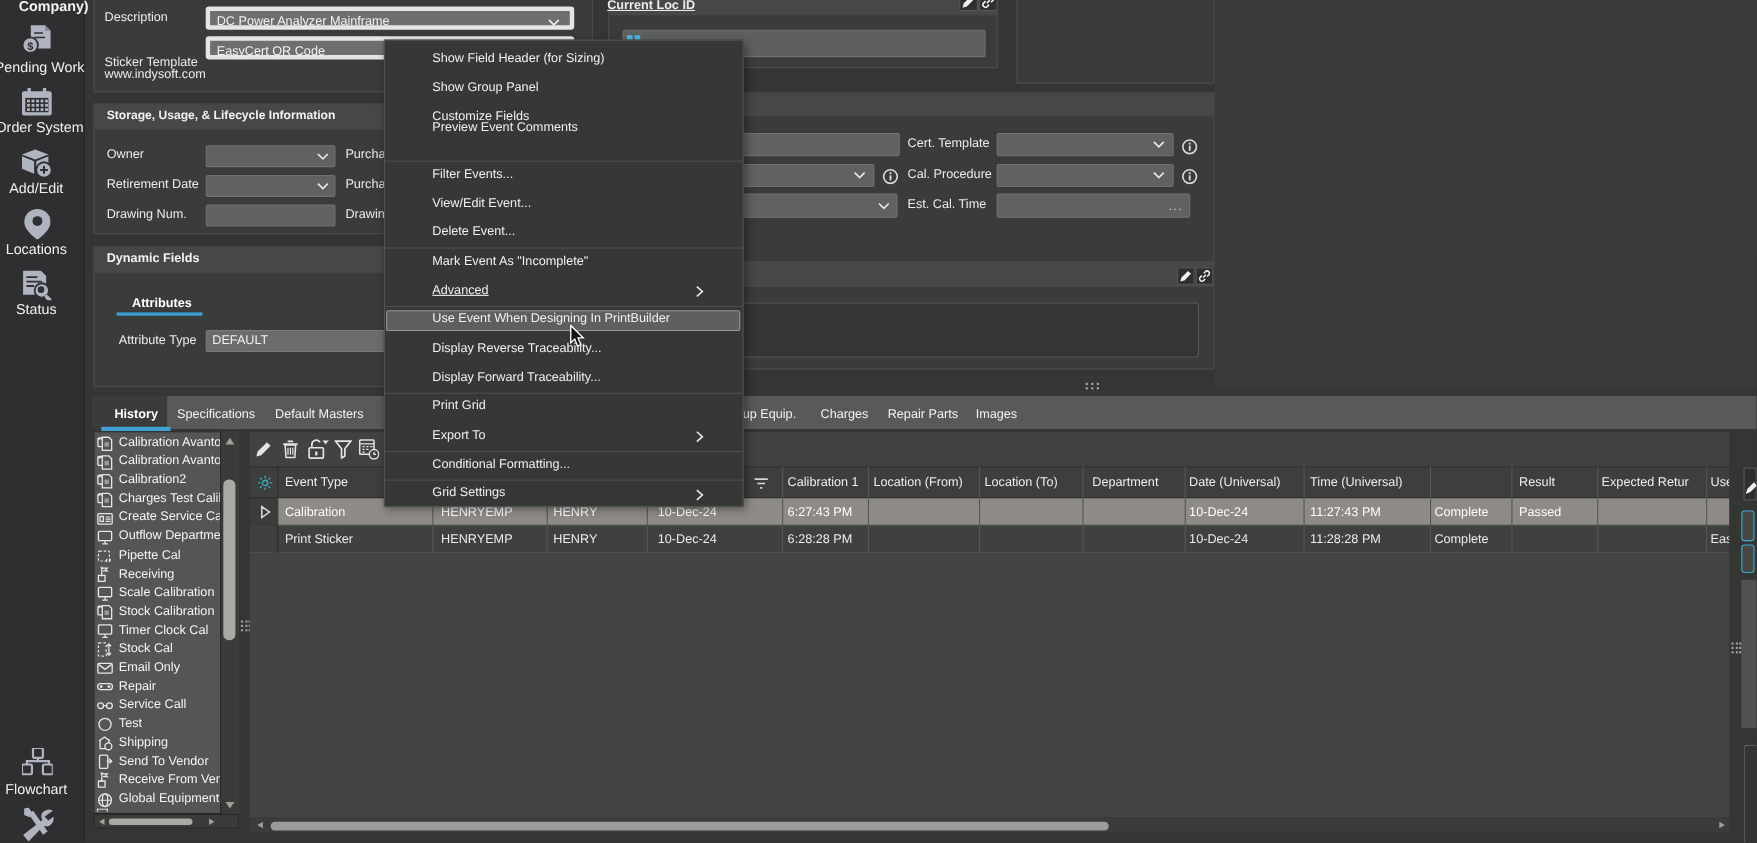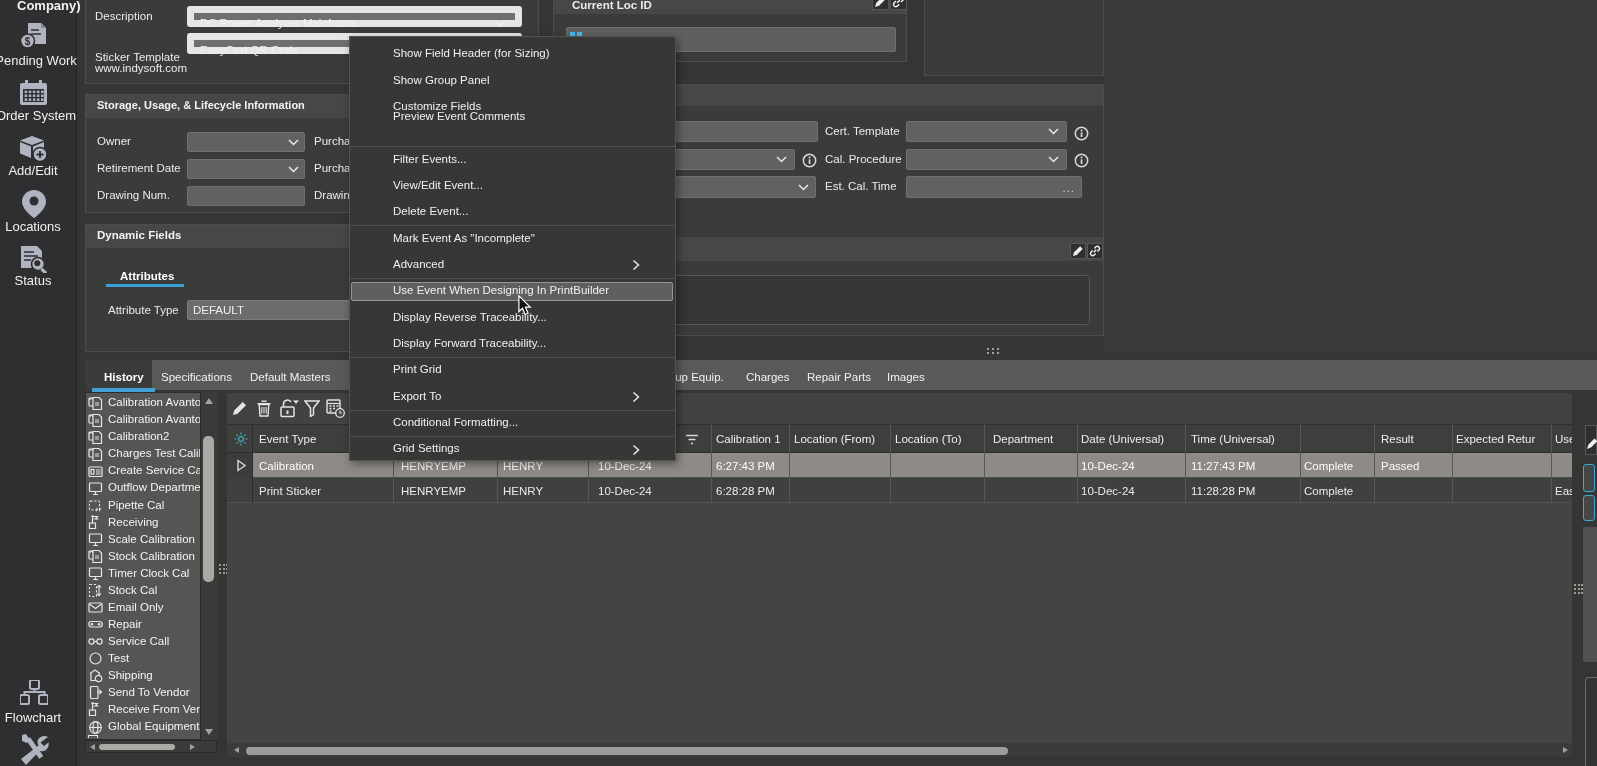--- a/index.html
+++ b/index.html
@@ -3,21 +3,21 @@
 <style>
 * { margin:0; padding:0; box-sizing:border-box; }
 html,body { width:1597px; height:766px; overflow:hidden; }
 body { background:#343633; font-family:"Liberation Sans",sans-serif; font-size:11.5px; color:#ebebeb; position:relative; }
 .abs { position:absolute; }
 .panel { position:absolute; background:#3a3c39; border:1px solid #4c4e4b; }
 .phead { position:absolute; background:#464846; }
 .phead b { font-size:11.5px; color:#f2f2f2; }
 .lbl { position:absolute; white-space:nowrap; }
 .fld { position:absolute; background:#60625f; border:1px solid #6f716e; border-radius:2px; }
-.fldlight { position:absolute; background:#6e706d; border:7px solid #e5e5e5; border-radius:3px; color:#f2f2f2; }
+.fldlight { position:absolute; background:#6e706d; border:4px solid #e5e5e5; border-radius:3px; color:#f2f2f2; }
 .txt { white-space:nowrap; }
 svg { display:block; }
 .ico { position:absolute; }
 .sbtxt { position:absolute; color:#f0f0f0; font-size:13px; white-space:nowrap; transform:translateX(-50%); }
 .gridline { position:absolute; width:1px; background:#555754; }
 .hcell { position:absolute; color:#ededed; white-space:nowrap; }
 .rcell { position:absolute; white-space:nowrap; }
 .tab { position:absolute; color:#f2f2f2; white-space:nowrap; }
 </style></head>
 <body>
@@ -128,21 +128,21 @@
     <b style="position:absolute;left:11px;top:4px;">Dynamic Fields</b>
   </div>
 <div class="lbl" style="left:120px;top:270px;font-weight:bold;color:#fff;">Attributes</div>
 <div class="abs" style="left:106px;top:284px;width:78px;height:3px;background:#3da0d4;"></div>
 <div class="lbl" style="left:108px;top:304px;">Attribute Type</div>
 <div class="abs" style="left:187px;top:300px;width:350px;height:20px;background:#6b6d6a;border:1px solid #7a7c79;border-radius:2px;">
     <span style="position:absolute;left:5px;top:3px;color:#efefef;">DEFAULT</span>
   </div>
 <div class="panel" style="left:553px;top:-8px;width:354px;height:70px;"></div>
 <div class="phead" style="left:554px;top:-7px;width:352px;height:21px;"></div>
-<div class="lbl" style="left:572px;top:-1px;font-weight:bold;">Current Loc ID</div>
+<div class="lbl" style="left:552px;top:-1px;font-weight:bold;text-decoration:underline;">Current Loc ID</div>
 <div class="abs" style="left:872px;top:-7px;width:17px;height:17px;background:#2e302d;border:1px solid #565855;">
     <svg width="15" height="15" viewBox="0 0 15 15">
       <path d="M2 13 l1.2-4 6.5-6.5 2.8 2.8-6.5 6.5Z" fill="#f0f0f0"></path>
     </svg>
   </div>
 <div class="abs" style="left:890px;top:-7px;width:17px;height:17px;background:#2e302d;border:1px solid #565855;">
     <svg width="15" height="15" viewBox="0 0 15 15">
       <path d="M6.2 8.8 L8.8 6.2 M5 7 l-2 2 a2.3 2.3 0 0 0 3.2 3.2 l2-2 M10 8 l2-2 a2.3 2.3 0 0 0-3.2-3.2 L6.8 4.8" stroke="#f0f0f0" stroke-width="1.5" fill="none"></path>
     </svg>
   </div>
@@ -525,21 +525,21 @@
 <div class="abs" style="left:349px;top:36px;width:327px;height:425px;background:#363835;border:1px solid #525451;box-shadow:2px 3px 8px rgba(0,0,0,0.4);z-index:50;"></div>
 <div class="abs" style="left:351px;top:282px;width:322px;height:19px;background:#5e605e;border:1px solid #949693;border-radius:2px;z-index:51;"></div>
 <div class="abs" style="left:393px;top:47px;z-index:52;white-space:nowrap;color:#f0f0f0;">Show Field Header (for Sizing)</div>
 <div class="abs" style="left:393px;top:74px;z-index:52;white-space:nowrap;color:#f0f0f0;">Show Group Panel</div>
 <div class="abs" style="left:393px;top:100px;z-index:52;white-space:nowrap;color:#f0f0f0;">Customize Fields</div>
 <div class="abs" style="left:393px;top:110px;z-index:52;white-space:nowrap;color:#f0f0f0;">Preview Event Comments</div>
 <div class="abs" style="left:393px;top:153px;z-index:52;white-space:nowrap;color:#f0f0f0;">Filter Events...</div>
 <div class="abs" style="left:393px;top:179px;z-index:52;white-space:nowrap;color:#f0f0f0;">View/Edit Event...</div>
 <div class="abs" style="left:393px;top:205px;z-index:52;white-space:nowrap;color:#f0f0f0;">Delete Event...</div>
 <div class="abs" style="left:393px;top:232px;z-index:52;white-space:nowrap;color:#f0f0f0;">Mark Event As "Incomplete"</div>
-<div class="abs" style="left:393px;top:258px;z-index:52;white-space:nowrap;color:#f0f0f0;">Advanced</div>
+<div class="abs" style="left:393px;top:258px;z-index:52;white-space:nowrap;color:#f0f0f0;text-decoration:underline;">Advanced</div>
 <svg class="abs" style="left:632px;top:259px;z-index:52;" width="8" height="12" viewBox="0 0 8 12">
     <path d="M1.5 1.5 L6.5 6 L1.5 10.5" stroke="#e8e8e8" stroke-width="1.5" fill="none"></path>
   </svg>
 <div class="abs" style="left:393px;top:284px;z-index:52;white-space:nowrap;color:#f0f0f0;">Use Event When Designing In PrintBuilder</div>
 <div class="abs" style="left:393px;top:311px;z-index:52;white-space:nowrap;color:#f0f0f0;">Display Reverse Traceability...</div>
 <div class="abs" style="left:393px;top:337px;z-index:52;white-space:nowrap;color:#f0f0f0;">Display Forward Traceability...</div>
 <div class="abs" style="left:393px;top:363px;z-index:52;white-space:nowrap;color:#f0f0f0;">Print Grid</div>
 <div class="abs" style="left:393px;top:390px;z-index:52;white-space:nowrap;color:#f0f0f0;">Export To</div>
 <svg class="abs" style="left:632px;top:391px;z-index:52;" width="8" height="12" viewBox="0 0 8 12">
     <path d="M1.5 1.5 L6.5 6 L1.5 10.5" stroke="#e8e8e8" stroke-width="1.5" fill="none"></path>

